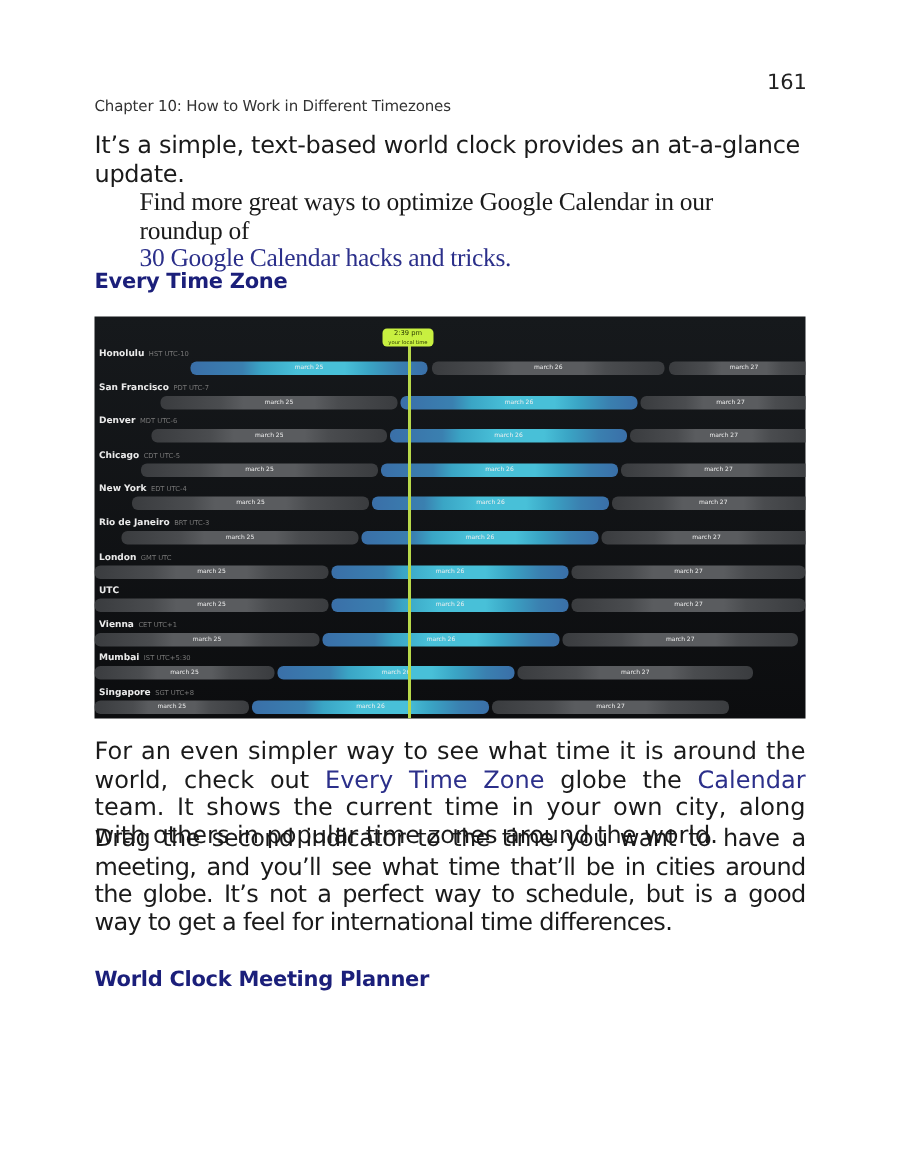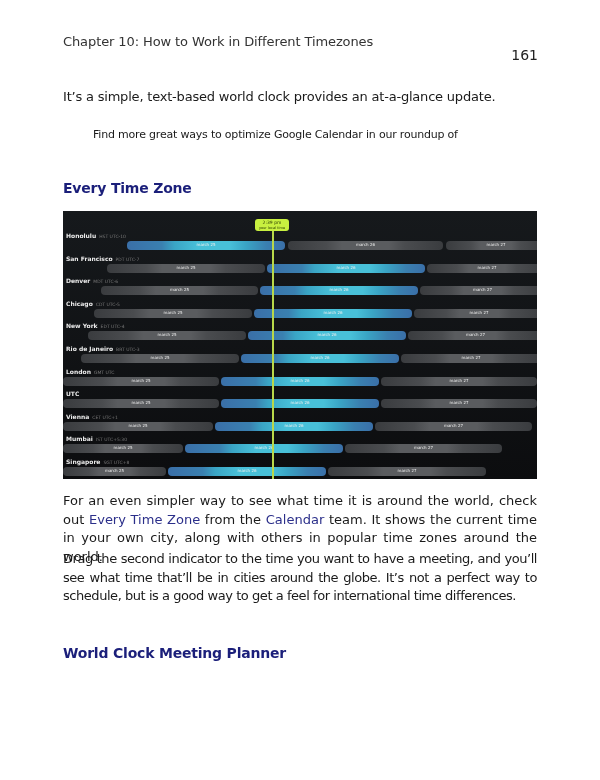--- a/index.html
+++ b/index.html
@@ -1,22 +1,22 @@
 <!DOCTYPE html>
 <html><head>
   <meta charset="utf-8">
   <style>
     html, body { margin: 0; padding: 0; background: #ffffff; }
     body { width: 600px; height: 780px; position: relative; overflow: hidden;
            font-family: "DejaVu Sans", sans-serif; color: #1a1a1a; }
-    .running-head { position: absolute; left: 63px; top: 34px; font-size: 13px; color: #333; letter-spacing: -0.1px; }
+    .running-head { position: absolute; left: 63px; top: 66px; font-size: 10px; color: #333; letter-spacing: -0.1px; }
     .page-num { position: absolute; right: 62px; top: 47px; font-size: 14px; color: #222; }
-    .para { position: absolute; left: 63px; width: 474px; font-size: 13px; line-height: 18.5px; color: #1a1a1a; }
+    .para { position: absolute; left: 63px; width: 474px; font-size: 16px; line-height: 18.5px; color: #1a1a1a; }
     .p1 { top: 88px; letter-spacing: -0.2px; }
-    .callout { position: absolute; left: 93px; top: 126px; width: 440px; font-size: 11px; line-height: 18.5px; letter-spacing: -0.2px; }
+    .callout { position: absolute; left: 93px; top: 126px; width: 440px; font-size: 17px; line-height: 18.5px; letter-spacing: -0.2px; font-family: Liberation Serif, serif; }
     .link { color: #2b2f8a; }
     .h3 { position: absolute; left: 63px; font-size: 14px; font-weight: bold; color: #1b1f7a; letter-spacing: -0.2px; }
     .h-etz { top: 180px; }
     .h-wcmp { top: 605px; margin-top: 40px; }
     .p2 { top: 492px; text-align: justify; }
     .p3 { top: 550px; text-align: justify; letter-spacing: -0.45px; }
 
     
     .clock-img { position: absolute; left: 63px; top: 211px; width: 474px; height: 268px;
                  background: linear-gradient(180deg, #16191c 0%, #0c0d0f 100%); overflow: hidden; }
@@ -35,20 +35,21 @@
 </head>
 <body>
 
 <div class="running-head">Chapter 10: How to Work in Different Timezones</div>
 <div class="page-num">161</div>
 
 <div class="para p1">It’s a simple, text-based world clock provides an at-a-glance update.</div>
 
 <div class="callout">
   <span>Find more great ways to optimize Google Calendar in our roundup of </span><br>
+  <span class="link">30 Google Calendar hacks and tricks.</span>
 </div>
 
 <div class="h3 h-etz">Every Time Zone</div>
 
 <div class="clock-img" id="clock-img">
   <div class="row" style="top: 21px;">
       <div class="city">Honolulu<span class="tz">HST UTC-10</span></div>
       <div class="bar blue" style="left: 64px; width: 158px;">
         <span class="lbl">march 25</span>
       </div>
@@ -180,18 +181,18 @@
       </div>
     </div>
     <div class="now-line"></div>
   <div class="now-badge">
     <span>2:39 pm</span>
     <span class="sub">your local time</span>
   </div>
 </div>
 
 <div class="para p2">
-  <span>For an even simpler way to see what time it is around the world, check out </span><span class="link">Every Time Zone</span><span> from the </span><span class="link">Calendar</span><span> team. It shows the current time in your own city, along with others in popular time zones around the world.</span>
+  <span>For an even simpler way to see what time it is around the world, check out </span><span class="link">Every Time Zone</span><span> globe the </span><span class="link">Calendar</span><span> team. It shows the current time in your own city, along with others in popular time zones around the world.</span>
 </div>
 
 <div class="para p3">Drag the second indicator to the time you want to have a meeting, and you’ll see what time that’ll be in cities around the globe. It’s not a perfect way to schedule, but is a good way to get a feel for international time differences.</div>
 
 <div class="h3 h-wcmp">World Clock Meeting Planner</div>
 
 </body></html>

